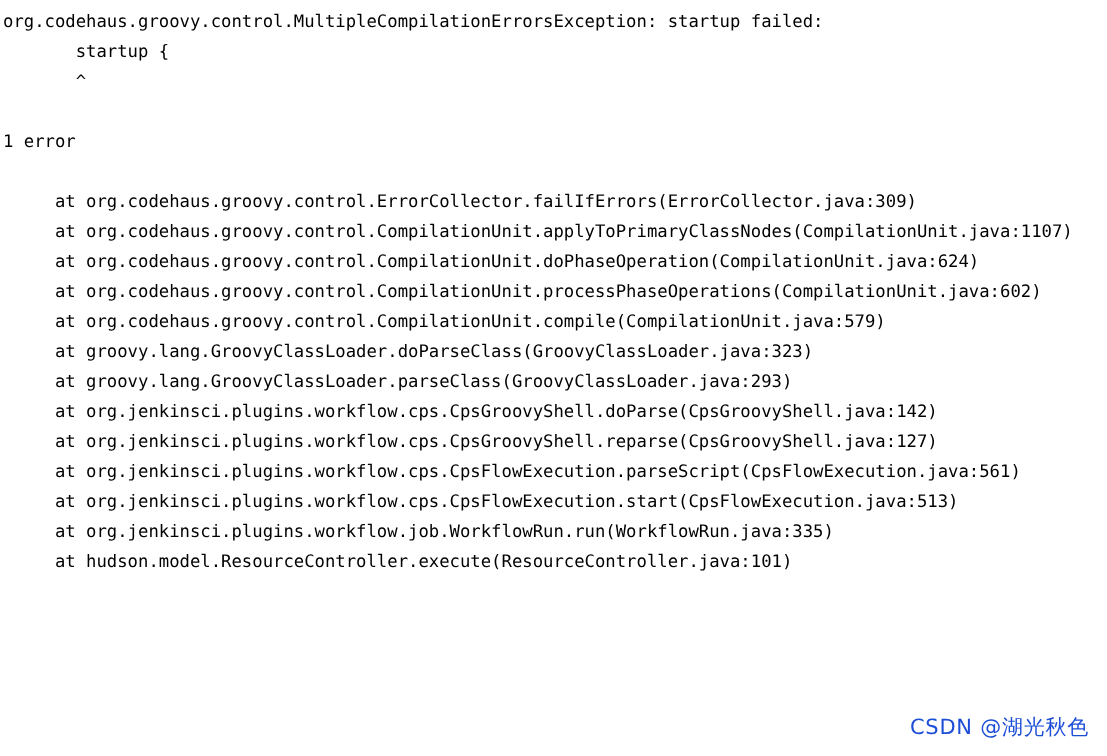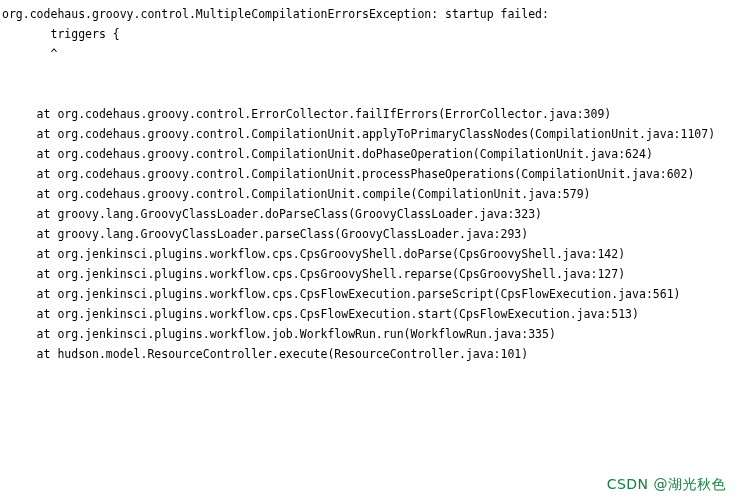--- a/index.html
+++ b/index.html
@@ -36,34 +36,35 @@
   }
   .console-line.blank {
     color: transparent;
   }
   #watermark {
     position: absolute;
     right: 12px;
     bottom: 10px;
     font-family: "DejaVu Sans", "Liberation Sans", sans-serif;
     font-size: 14px;
-    color: #15803d;
+    color: #1d4ed8;
     white-space: nowrap;
     user-select: none;
     letter-spacing: 0.5px;
   }
 </style>
 </head>
 <body>
 
 <div id="console-output">
   <pre class="console-line">org.codehaus.groovy.control.MultipleCompilationErrorsException: startup failed:</pre>
-  <pre class="console-line">       triggers {</pre>
+  <pre class="console-line">       startup {</pre>
   <pre class="console-line">       ^</pre>
   <pre class="console-line blank"></pre>
+  <pre class="console-line">1 error</pre>
   <pre class="console-line blank"></pre>
   <pre class="console-line">     at org.codehaus.groovy.control.ErrorCollector.failIfErrors(ErrorCollector.java:309)</pre>
   <pre class="console-line">     at org.codehaus.groovy.control.CompilationUnit.applyToPrimaryClassNodes(CompilationUnit.java:1107)</pre>
   <pre class="console-line">     at org.codehaus.groovy.control.CompilationUnit.doPhaseOperation(CompilationUnit.java:624)</pre>
   <pre class="console-line">     at org.codehaus.groovy.control.CompilationUnit.processPhaseOperations(CompilationUnit.java:602)</pre>
   <pre class="console-line">     at org.codehaus.groovy.control.CompilationUnit.compile(CompilationUnit.java:579)</pre>
   <pre class="console-line">     at groovy.lang.GroovyClassLoader.doParseClass(GroovyClassLoader.java:323)</pre>
   <pre class="console-line">     at groovy.lang.GroovyClassLoader.parseClass(GroovyClassLoader.java:293)</pre>
   <pre class="console-line">     at org.jenkinsci.plugins.workflow.cps.CpsGroovyShell.doParse(CpsGroovyShell.java:142)</pre>
   <pre class="console-line">     at org.jenkinsci.plugins.workflow.cps.CpsGroovyShell.reparse(CpsGroovyShell.java:127)</pre>

